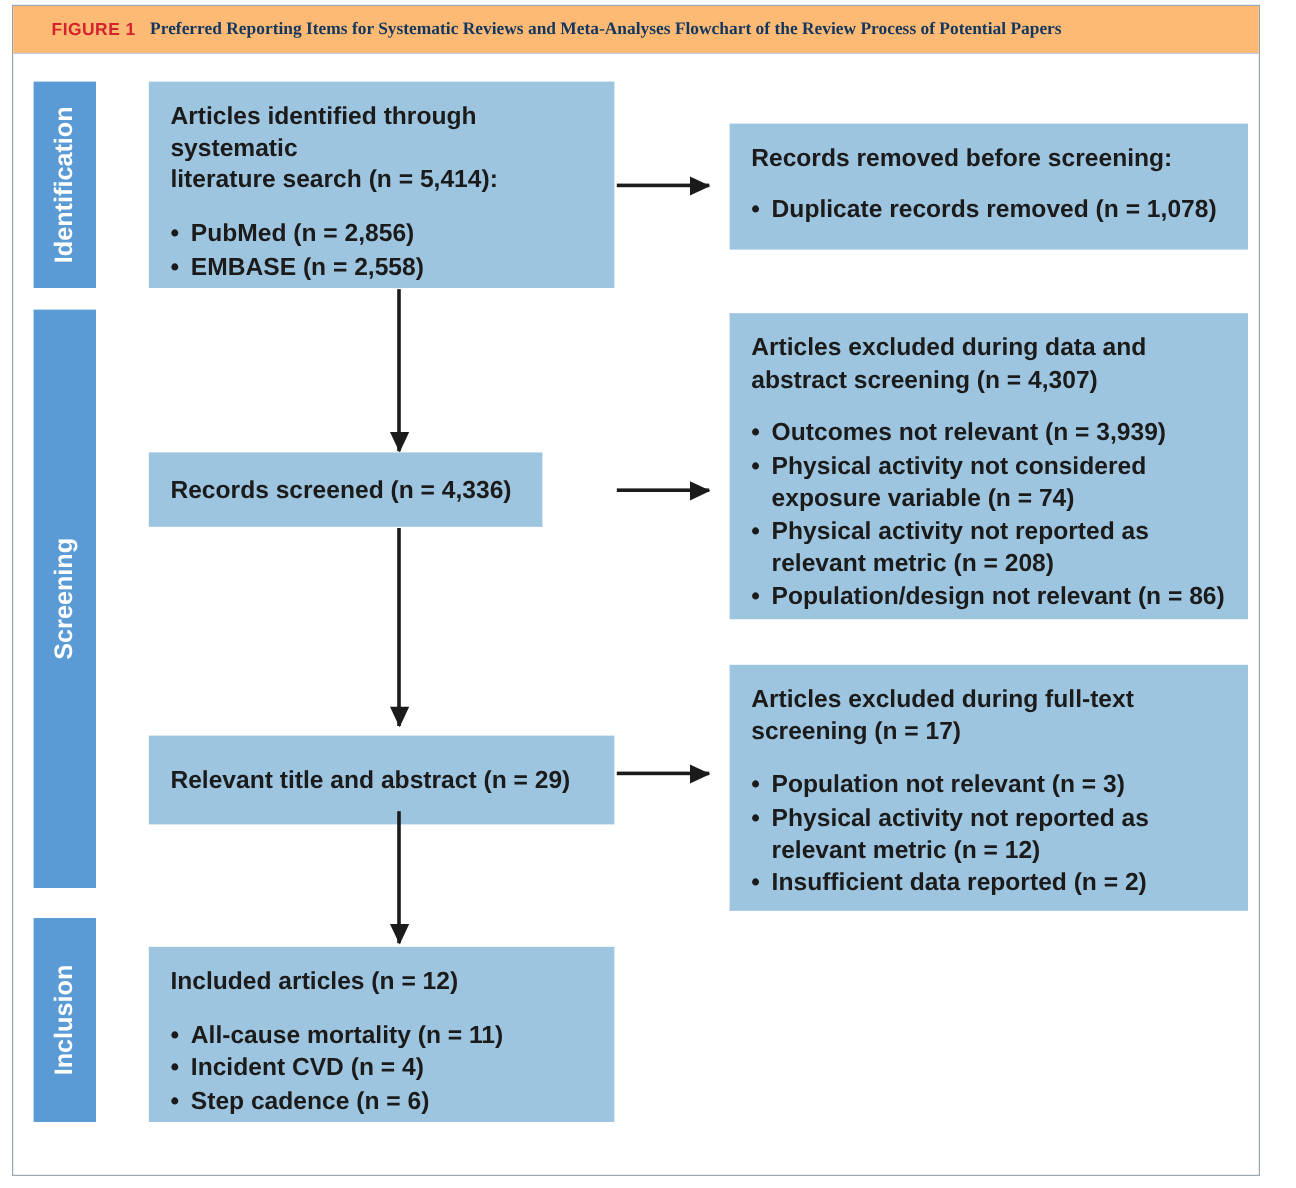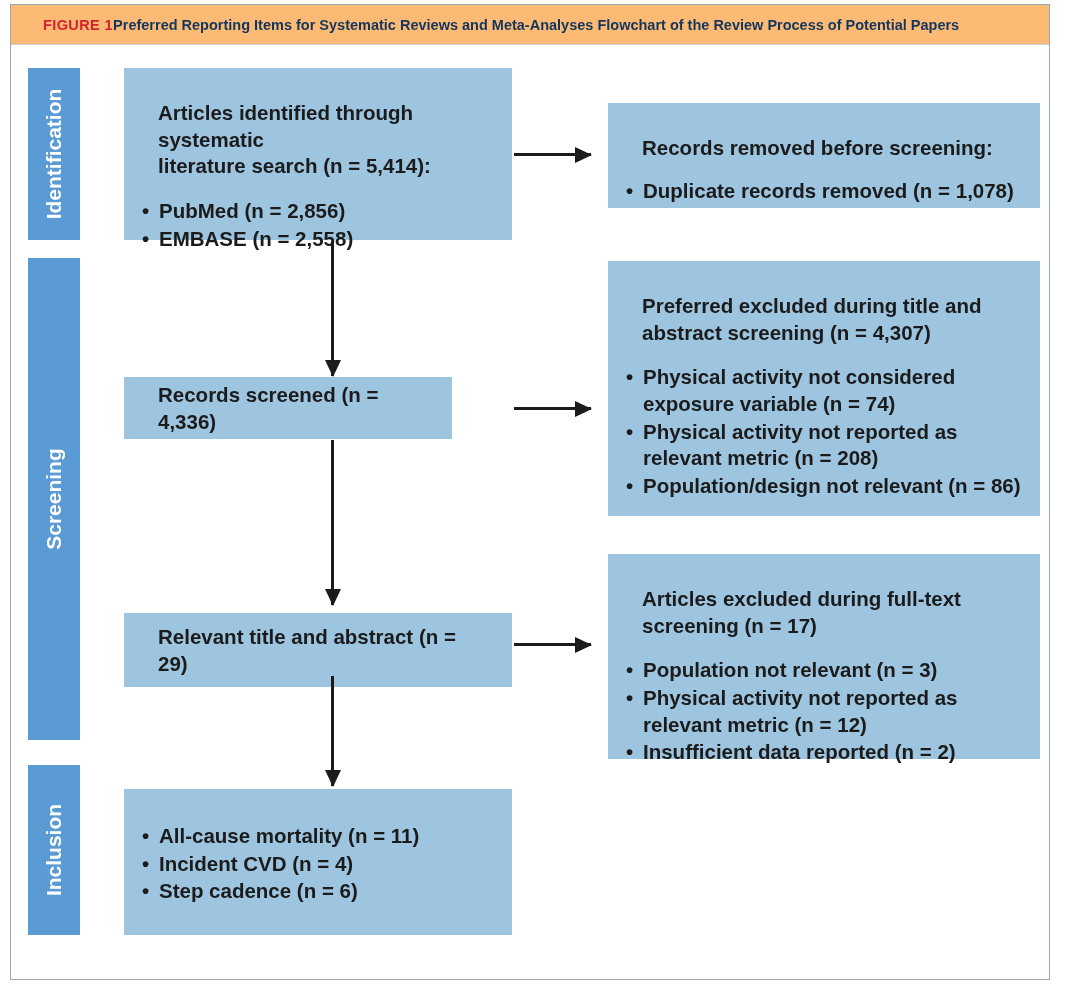--- a/index.html
+++ b/index.html
@@ -38,22 +38,22 @@
     font-size:14.5px;
     letter-spacing:.4px;
     margin-left:32px;
     font-family:"Liberation Sans",sans-serif;
     white-space:nowrap;
   }
   #fig-title{
     color:#13365e;
     font-weight:bold;
     font-size:14.5px;
-    margin-left:0;
-    font-family:Liberation Sans, sans-serif;
+    margin-left:12px;
+    font-family:Liberation Serif, serif;
     white-space:nowrap;
   }
 
   
   .phase-bar{
     position:absolute;
     background:#5b9bd5;
     display:flex;align-items:center;justify-content:center;
   }
   .phase-bar span{
@@ -70,21 +70,21 @@
     position:absolute;
     background:#9ec5e0;
     box-sizing:border-box;
     padding:16px 18px 14px 18px;
     color:#1b1b1b;
     font-weight:bold;
     font-size:20.5px;
     line-height:1.3;
     font-family:"Liberation Sans",sans-serif;
   }
-  .box .head{margin:16px;}
+  .box .head{margin:0;}
   .box ul{
     list-style:none;
     margin:18px 0 0 0;
     padding:0;
   }
   .box ul li{
     position:relative;
     padding-left:17px;
     margin:0 0 1px 0;
   }
@@ -175,24 +175,27 @@
   <div class="arrow-h" style="left:514px;top:153px;width:77px;"></div>
 
   <div class="arrow-v" style="left:331px;top:241px;height:135px;"></div>
 
   <div class="box" style="left:124px;top:377px;width:328px;height:62px;display:flex;align-items:center;">
     <div class="head">Records screened (n = 4,336)</div>
   </div>
 
   <div class="box" style="left:608px;top:261px;width:432px;height:255px;">
     <div class="head">
-      <div>Preferred excluded during title and</div>
+      <div>Articles excluded during data and</div>
       <div>abstract screening (n = 4,307)</div>
     </div>
     <ul>
+      <li>
+        <span>Outcomes not relevant (n = 3,939)</span>
+      </li>
       <li>
         <span>Physical activity not considered</span>
         <span class="cont">exposure variable (n = 74)</span>
       </li>
       <li>
         <span>Physical activity not reported as</span>
         <span class="cont">relevant metric (n = 208)</span>
       </li>
       <li>
         <span>Population/design not relevant (n = 86)</span>
@@ -225,20 +228,23 @@
         <span>Insufficient data reported (n = 2)</span>
       </li>
     </ul>
   </div>
 
   <div class="arrow-h" style="left:514px;top:643px;width:77px;"></div>
 
   <div class="arrow-v" style="left:331px;top:676px;height:110px;"></div>
 
   <div class="box" style="left:124px;top:789px;width:388px;height:146px;">
+    <div class="head">
+      <div>Included articles (n = 12)</div>
+    </div>
     <ul>
       <li><span>All-cause mortality (n = 11)</span></li>
       <li><span>Incident CVD (n = 4)</span></li>
       <li><span>Step cadence (n = 6)</span></li>
     </ul>
   </div>
 
 </div>
 
 </body></html>

